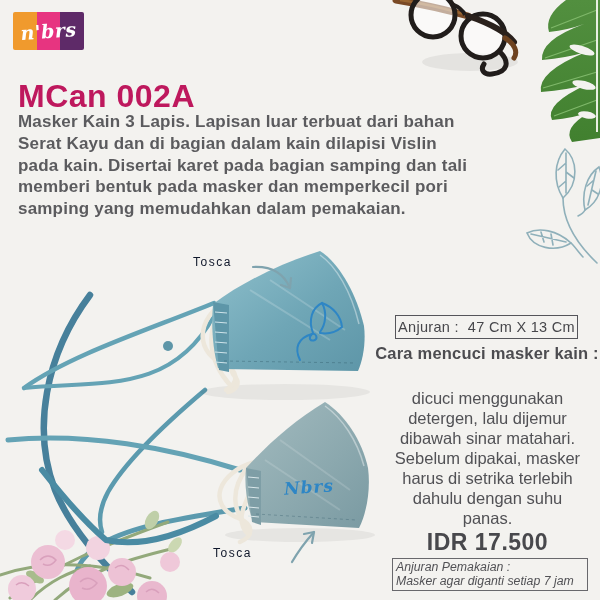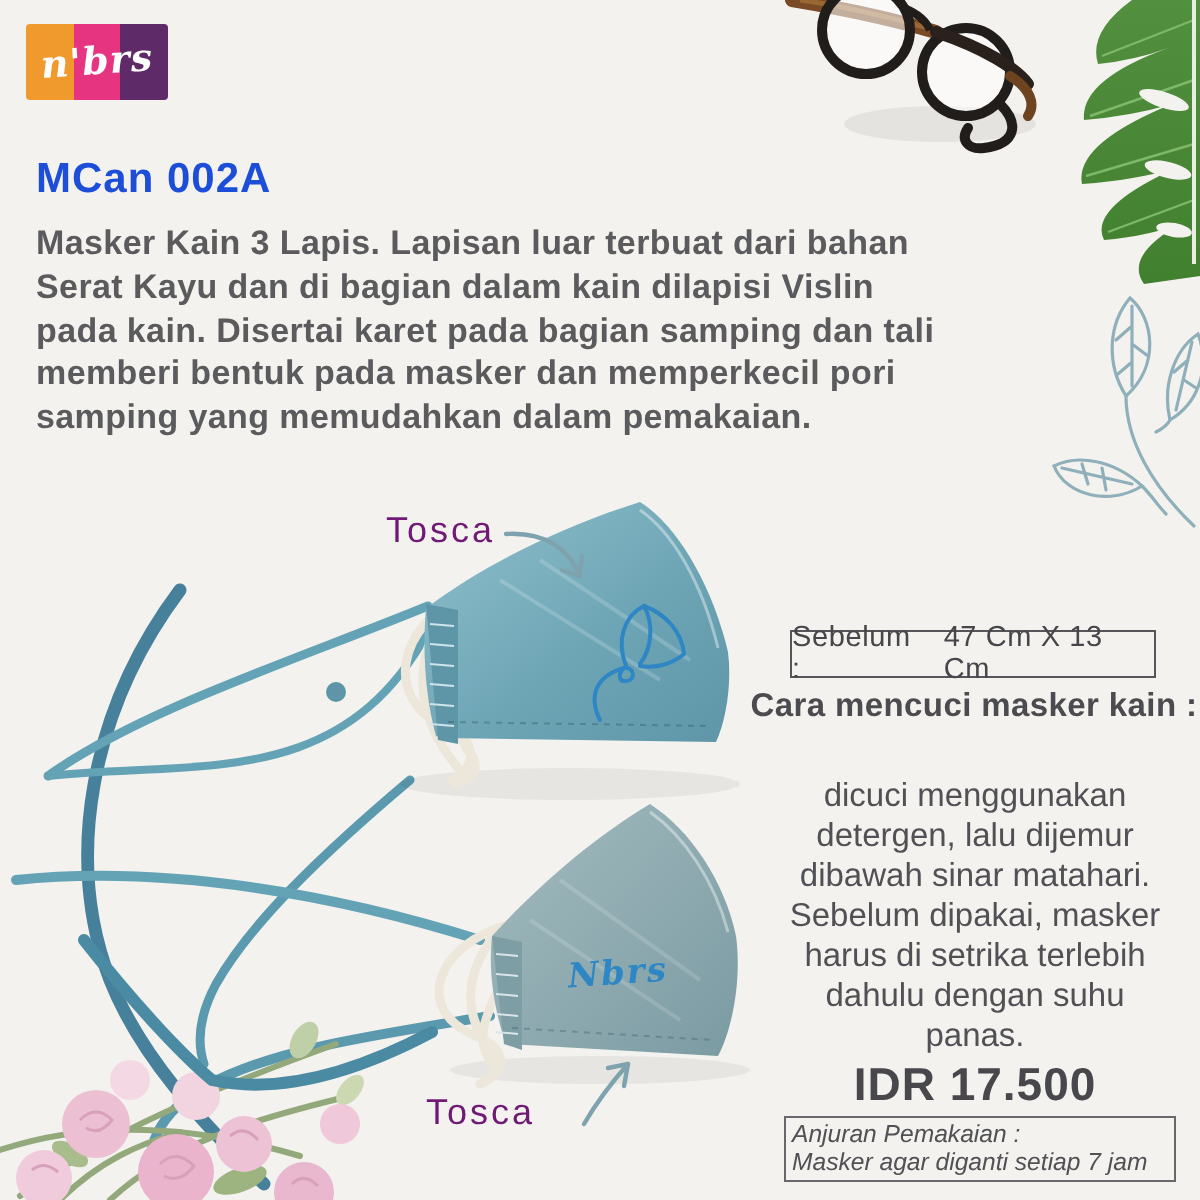--- a/index.html
+++ b/index.html
@@ -15,24 +15,24 @@
   .stripe-orange{background:#F09A2D;}
   .stripe-pink{background:#E73480;}
   .stripe-purple{background:#5E2A68;}
   .logo-text{
     position:absolute; left:0; top:0; width:71px; height:38px;
     display:flex; align-items:center; justify-content:center;
     color:#FFFFFF; font-family:"DejaVu Serif", serif; font-style:italic; font-weight:bold;
     font-size:19px; transform:rotate(-4deg); letter-spacing:0.5px;
   }
   
-  .title{position:absolute; left:18px; top:78px; font-size:21px; font-weight:bold; color:#1d4ed8; letter-spacing:0.5px;}
+  .title{position:absolute; left:18px; top:78px; font-size:32px; font-weight:bold; color:#be185d; letter-spacing:0.5px;}
   .desc{position:absolute; left:18px; top:111px; font-size:17px; line-height:21.8px; color:#5B5B5E; letter-spacing:0.2px; white-space:nowrap;font-weight:bold;}
   
-  .tosca-label{position:absolute; color:#701a75; font-size:18px; letter-spacing:1.5px;}
+  .tosca-label{position:absolute; color:#0f172a; font-size:12px; letter-spacing:1.5px;}
   .tosca-top{left:193px; top:255px;}
   .tosca-bottom{left:213px; top:546px;}
   
   .size-box{
     position:absolute; left:395px; top:315px; width:181px; height:22px;
     border:1.5px solid #55555A; display:flex; align-items:center; justify-content:center;
     gap:9px; font-size:14.5px; color:#47474B; letter-spacing:0.3px; background:transparent;
   }
   .care-title{position:absolute; left:372px; top:344px; width:230px; text-align:center; font-weight:bold; font-size:16.5px; color:#4C4C50; letter-spacing:0.2px;}
   .care-text{position:absolute; left:370px; top:388px; width:235px; text-align:center; font-size:16.5px; line-height:20px; color:#515155;}
@@ -239,21 +239,21 @@
     <div>memberi bentuk pada masker dan memperkecil pori</div>
     <div>samping yang memudahkan dalam pemakaian.</div>
   </div>
 
   <div class="tosca-label tosca-top">Tosca</div>
   <div class="tosca-label tosca-bottom">Tosca</div>
 
   <div class="embroidery">Nbrs</div>
 
   <div class="size-box">
-    <span>Sebelum :</span>
+    <span>Anjuran :</span>
     <span>47 Cm X 13 Cm</span>
   </div>
 
   <div class="care-title">Cara mencuci masker kain :</div>
 
   <div class="care-text">
     <div>dicuci menggunakan</div>
     <div>detergen, lalu dijemur</div>
     <div>dibawah sinar matahari.</div>
     <div>Sebelum dipakai, masker</div>

